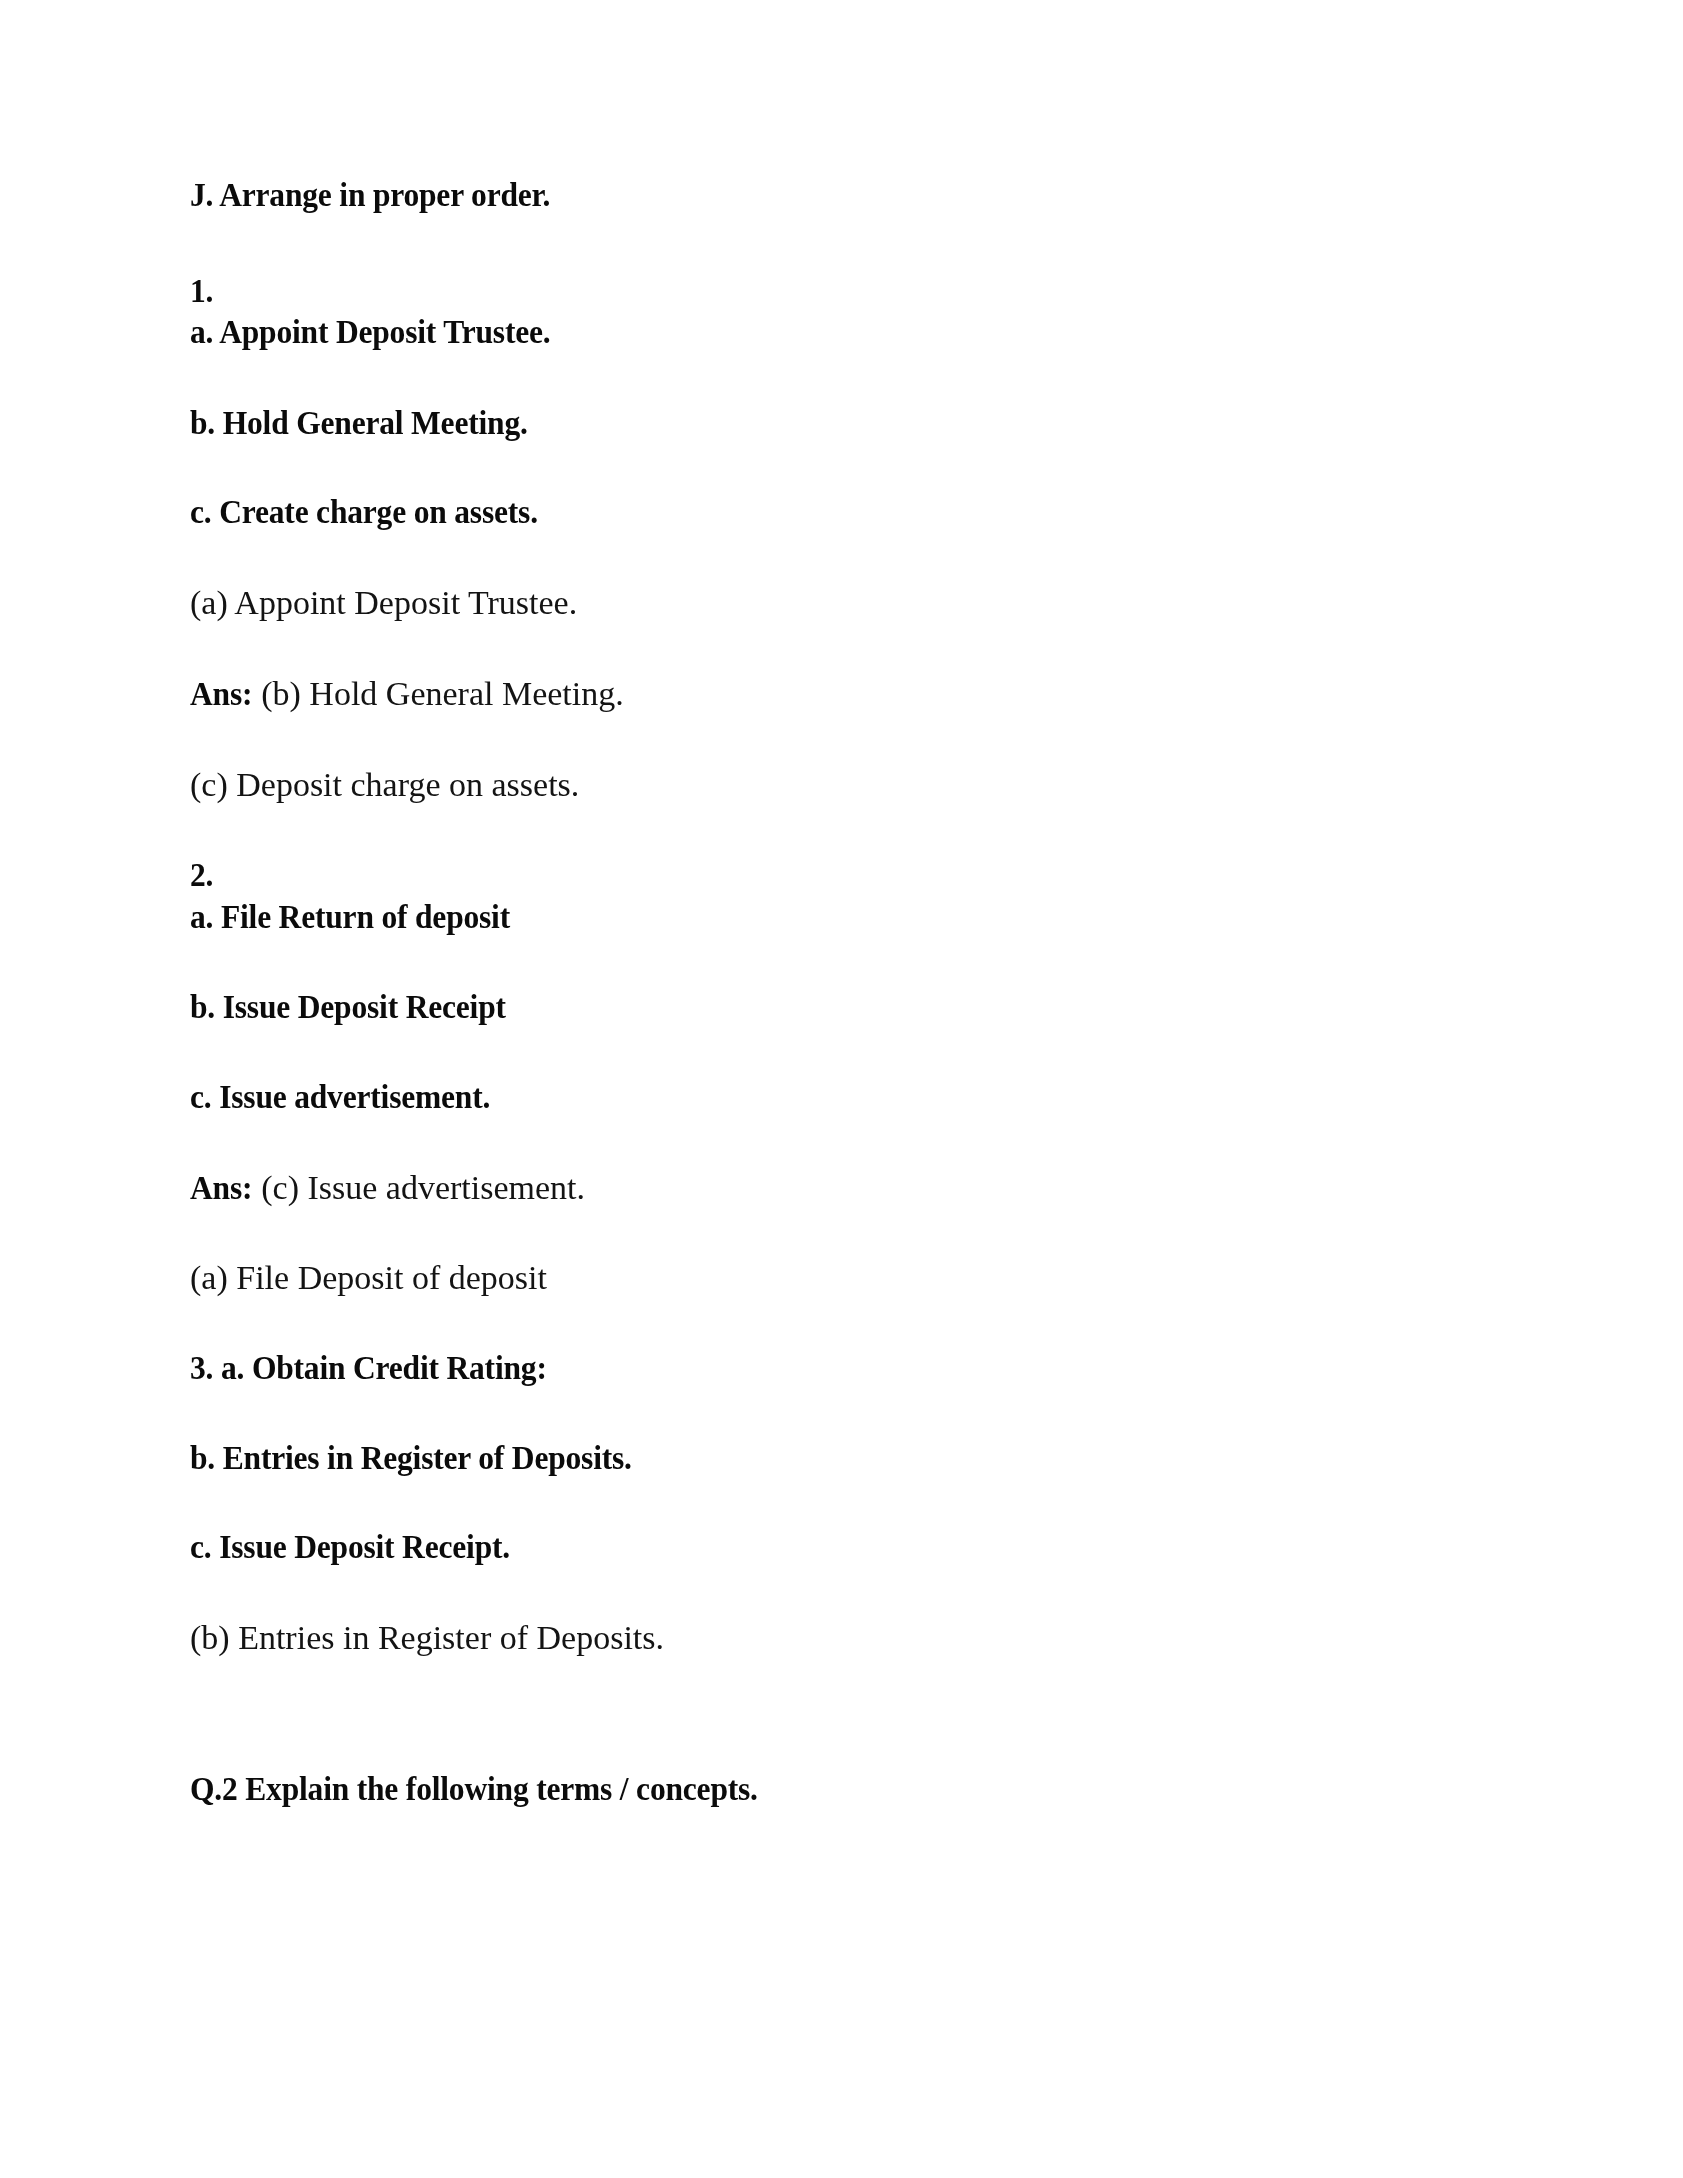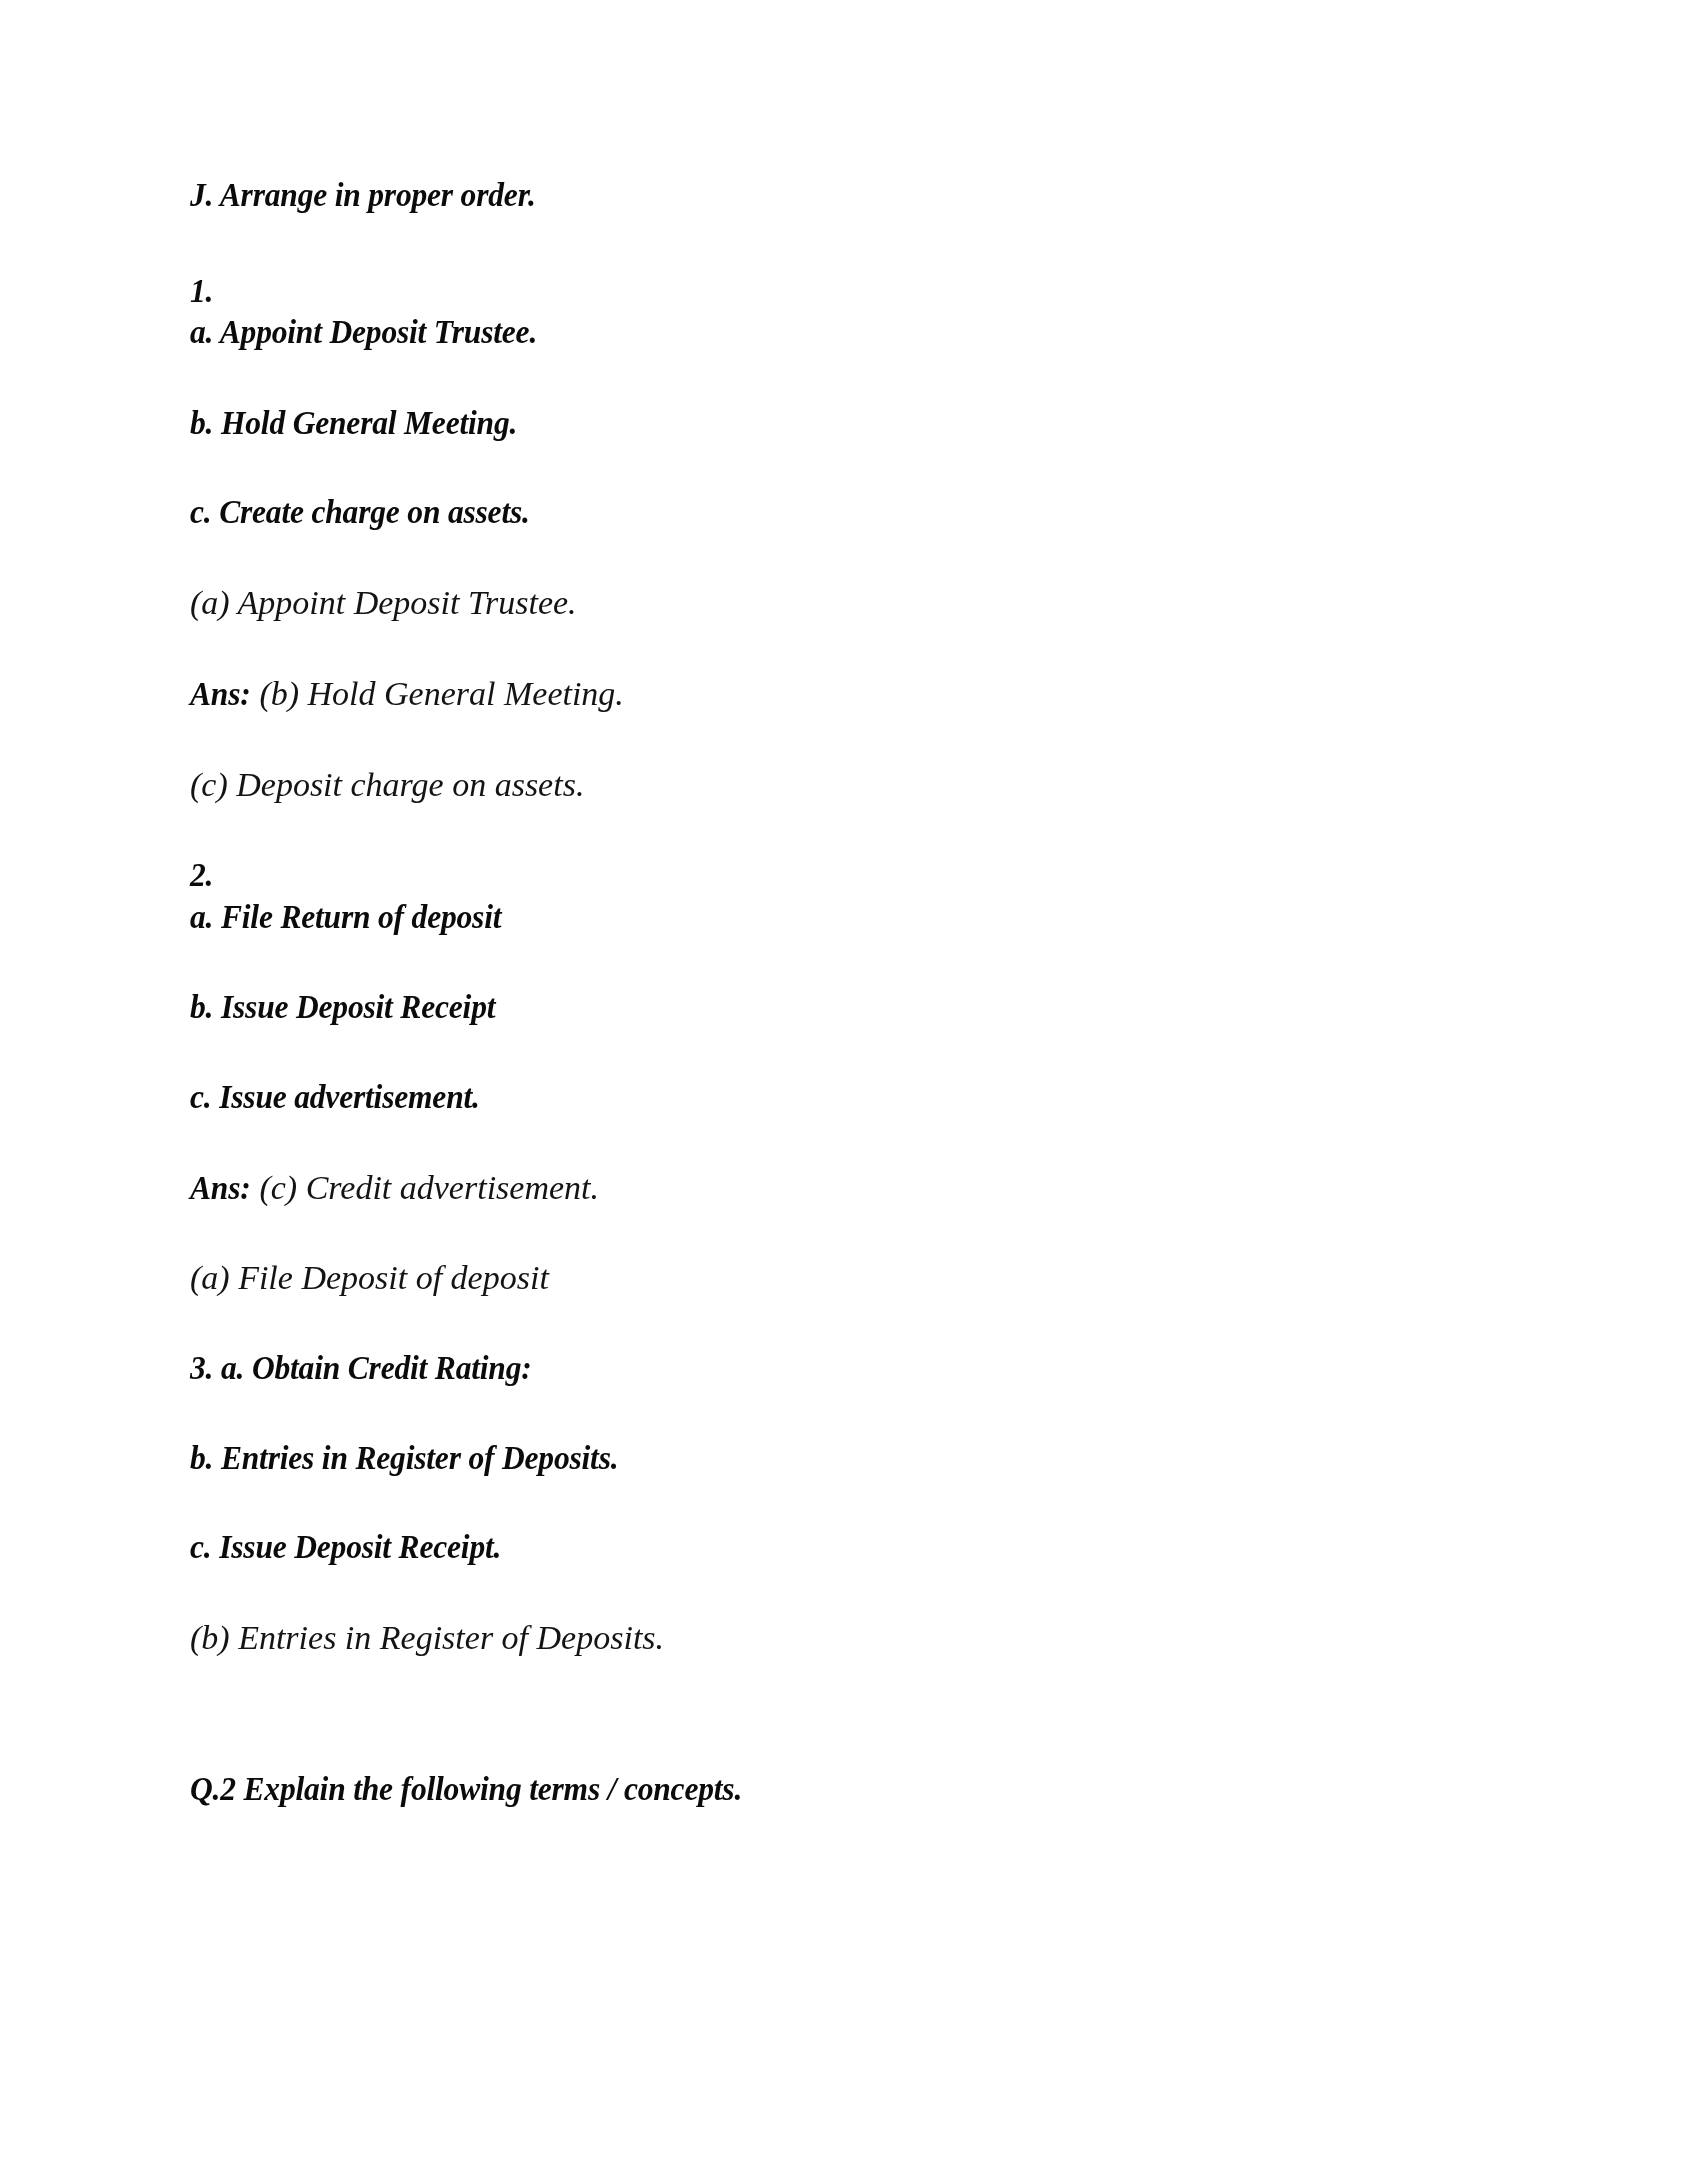--- a/index.html
+++ b/index.html
@@ -9,21 +9,20 @@
     background: #ffffff;
   }
 
   .page {
     position: relative;
     width: 1683px;
     height: 2178px;
     background: #ffffff;
     margin: 0 auto;
     overflow: hidden;
-    font-style: italic;
   }
 
   
   .content {
     position: absolute;
     left: 190px;
     top: 176px;
     width: 1317px;
   }
 
@@ -107,21 +106,21 @@
     <p class="a">(c) Deposit charge on assets.</p>
 
     <p class="q group">2.
 a. File Return of deposit</p>
 
     <p class="q">b. Issue Deposit Receipt</p>
 
     <p class="q">c. Issue advertisement.</p>
 
     <p class="a">
-      <span class="ans-label">Ans:</span><span>(c) Credit advertisement.</span>
+      <span class="ans-label">Ans:</span><span>(c) Issue advertisement.</span>
     </p>
 
 
     <p class="a">(a) File Deposit of deposit</p>
 
     <p class="q">3. a. Obtain Credit Rating:</p>
 
     <p class="q">b. Entries in Register of Deposits.</p>
 
     <p class="q">c. Issue Deposit Receipt.</p>

